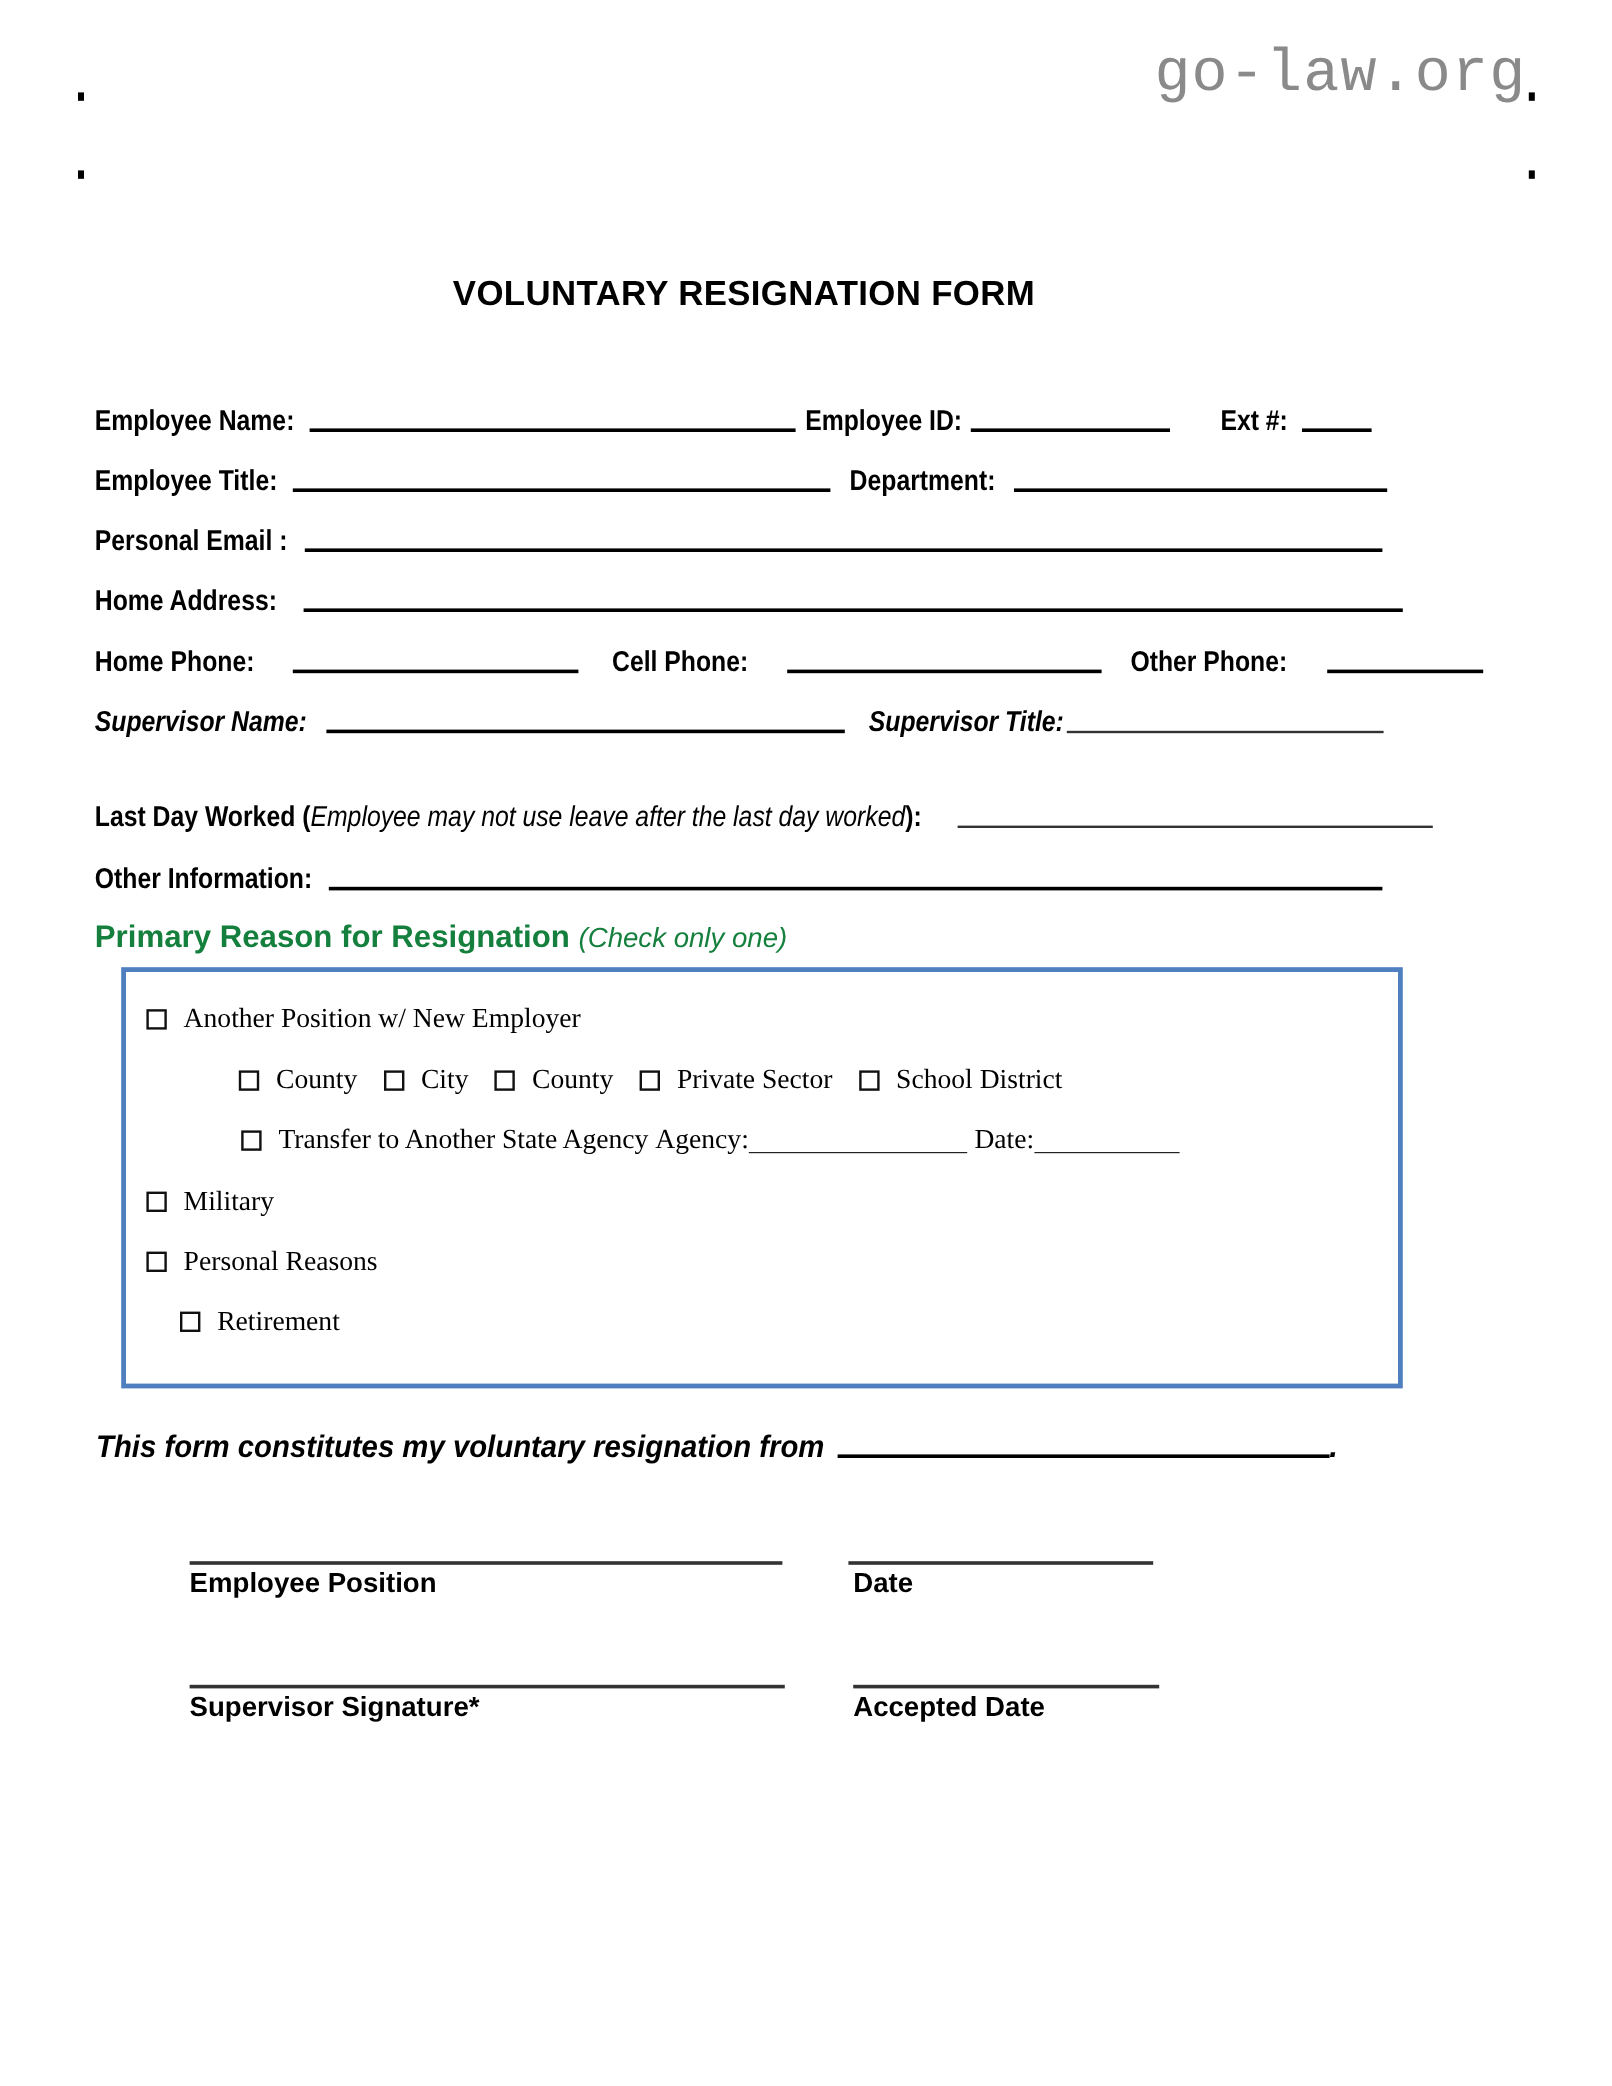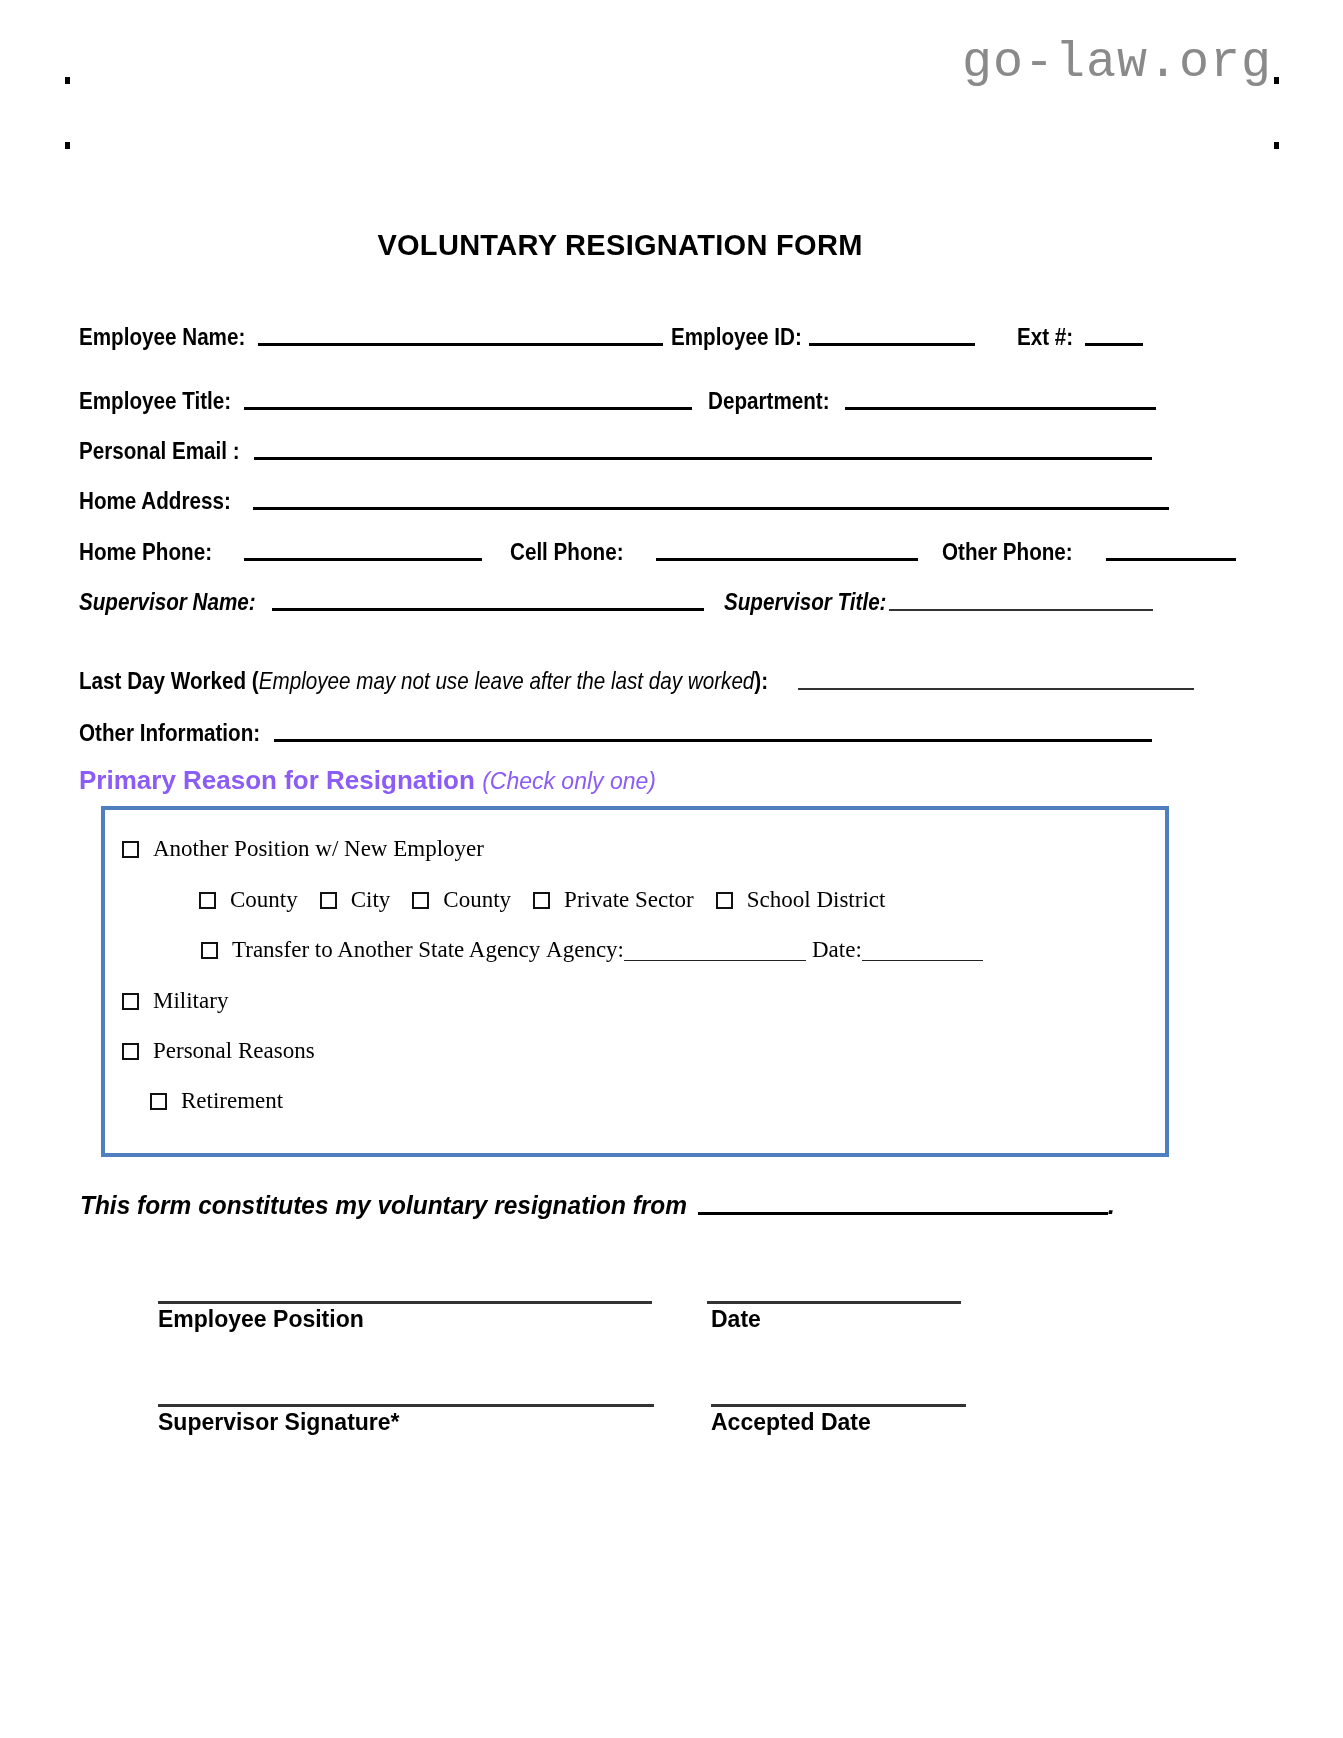--- a/index.html
+++ b/index.html
@@ -23,21 +23,21 @@
       display: flex; align-items: flex-end; white-space: nowrap;
     }
     .lbl {
       font-weight: bold; font-size: 24px; line-height: 26px;
       transform: scaleX(0.86); transform-origin: left bottom; display: inline-block;
     }
     .blank { display: inline-block; border-bottom: 3px solid #000; height: 0; margin-bottom: 4px; }
     .blank.thin { border-bottom-width: 2px; border-color: #333; }
     .lbl-ital { font-style: italic; font-weight: normal; }
     .heading {
-      left: 79px; top: 765px; color: #8b5cf6; font-size: 26px; font-weight: bold;
+      left: 79px; top: 765px; color: #15803d; font-size: 26px; font-weight: bold;
       white-space: nowrap;
     }
     .heading .note { font-weight: normal; font-style: italic; font-size: 23px; }
     .reason-box {
       left: 101px; top: 806px; width: 1060px; height: 343px;
       border: 4px solid #4f7fbf; box-sizing: content-box;
     }
     .cb-row {
       position: absolute; display: flex; align-items: center; white-space: nowrap;
       font-family: "Liberation Serif", "DejaVu Serif", serif; font-size: 23px;
@@ -59,21 +59,21 @@
 <body>
 
 <div class="abs watermark">go-law.org</div>
 <div class="abs corner" style="left:65px;top:77px;"></div>
 <div class="abs corner" style="left:65px;top:142px;"></div>
 <div class="abs corner" style="left:1274px;top:77px;"></div>
 <div class="abs corner" style="left:1274px;top:142px;"></div>
 
 <div class="abs title">VOLUNTARY RESIGNATION FORM</div>
 
-<div class="row" style="top:320px;justify-content:center;">
+<div class="row" style="top:334px;justify-content:center;">
   <span class="lbl">Employee Name:</span>
   <span class="blank" style="width:405px;margin-left:-14px;"></span>
   <span class="lbl" style="margin-left:8px;">Employee ID:</span>
   <span class="blank" style="width:166px;margin-left:-14px;"></span>
   <span class="lbl" style="margin-left:42px;">Ext #:</span>
   <span class="blank" style="width:58px;margin-left:2px;"></span>
 </div>
 
 <div class="row" style="top:384px;">
   <span class="lbl">Employee Title:</span>

